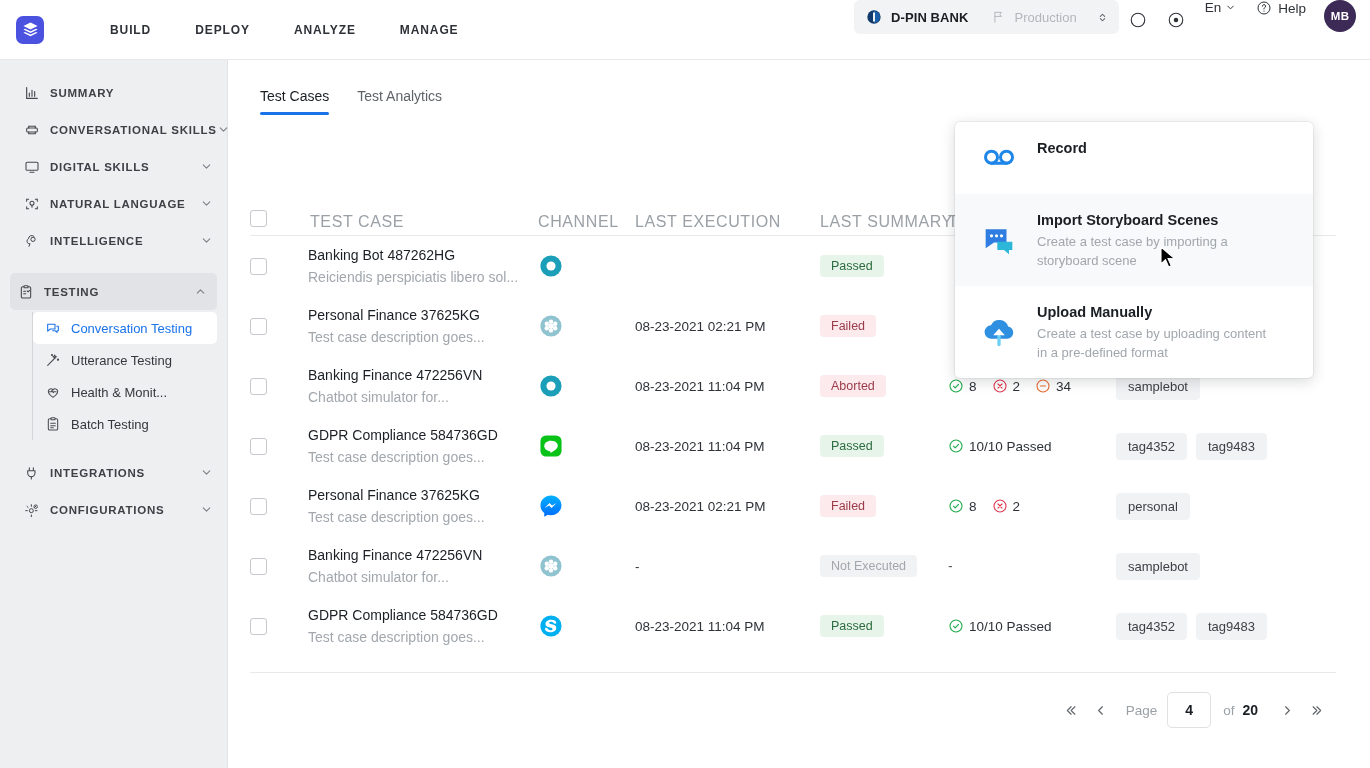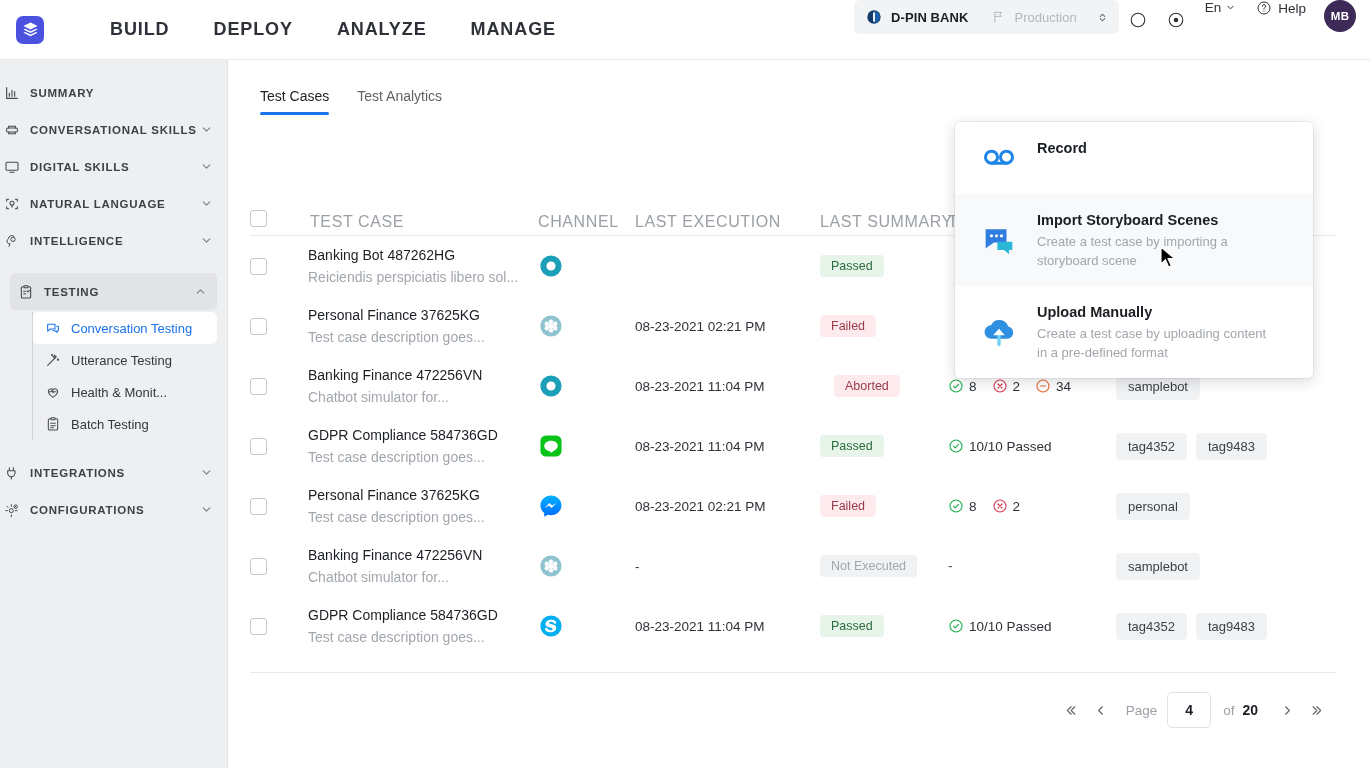--- a/index.html
+++ b/index.html
@@ -17,21 +17,21 @@
     background: #fff; border-bottom: 1px solid #e8e8ea;
     display: flex; align-items: center;
   }
   .logo {
     width: 28px; height: 28px; margin-left: 16px; border-radius: 7px;
     background: #4b52e0; display: flex; align-items: center; justify-content: center;
     flex-shrink: 0;
   }
   .topnav { display: flex; align-items: center; margin-left: 44px; gap: 0; }
   .topnav a {
-    font-size: 18px; letter-spacing: 0.9px; font-weight: 600;
+    font-size: 12px; letter-spacing: 0.9px; font-weight: 600;
     color: #2e3238; text-decoration: none; padding: 0 22px; white-space: nowrap;
   }
 
   .topright {
     position: absolute; right: 14px; top: 0; height: 68px;
     display: flex; align-items: flex-start; gap: 0;
   }
   .botsel {
     display: flex; align-items: center; height: 34px;
     background: #f2f3f5; border-radius: 6px; padding: 0 10px 0 12px; gap: 9px;
@@ -59,21 +59,21 @@
     color: #fff; font-size: 11.5px; font-weight: 700; letter-spacing: .3px;
     display: flex; align-items: center; justify-content: center; margin-left: 6px;
   }
 
   
   .sidebar {
     position: absolute; top: 60px; left: 0; width: 228px; height: 708px;
     background: #eeeff1; border-right: 1px solid #e2e3e6;
     padding-top: 14px;
   }
-  .snav { display: flex; align-items: center; height: 37px; padding: 0 14px 0 4px; cursor: pointer; }
+  .snav { display: flex; align-items: center; height: 37px; padding: 0 14px 0 24px; cursor: pointer; }
   .snav .sico { width: 26px; display: flex; align-items: center; color: #44484e; flex-shrink: 0; }
   .snav .slabel {
     flex: 1; font-size: 11.5px; letter-spacing: .75px; font-weight: 600; color: #3d4146;
     white-space: nowrap;
   }
   .snav .chev { color: #7b8087; display: flex; align-items: center; }
   .snav.active {
     background: #e2e3e6; border-radius: 5px; margin: 0 10px; padding: 0 10px 0 8px;
   }
   .subwrap { margin: 2px 0 0 32px; border-left: 1px solid #d3d5d9; padding-left: 0; }
@@ -130,21 +130,21 @@
   }
   .cell { position: absolute; top: 0; height: 60px; display: flex; align-items: center; }
   .tcname { font-size: 14px; color: #1b1f24; line-height: 1.2; white-space: nowrap; }
   .tcdesc { font-size: 14px; color: #a2a7ad; line-height: 1.2; margin-top: 5px; white-space: nowrap; }
   .dt { font-size: 13.5px; color: #2e3238; white-space: nowrap; }
   .badge {
     font-size: 12.5px; padding: 5px 11px; border-radius: 4px; white-space: nowrap; line-height: 1;
   }
   .b-pass { background: #e7f4ea; color: #2b6b3e; }
   .b-fail { background: #fceaec; color: #9b3b4a; }
-  .b-abort { background: #fceaec; color: #9b3b4a; margin-left: 14px; }
+  .b-abort { background: #fceaec; color: #9b3b4a; }
   .b-none { background: #f1f2f4; color: #a2a7ad; }
   .res { display: flex; align-items: center; gap: 6px; font-size: 13.5px; color: #2e3238; white-space: nowrap; }
   .res .grp { display: flex; align-items: center; gap: 5px; margin-right: 9px; }
   .tag {
     background: #f1f2f4; color: #3d4146; font-size: 13px; padding: 7px 12px;
     border-radius: 4px; margin-right: 9px; white-space: nowrap; line-height: 1;
   }
   .dash { font-size: 14px; color: #5f6368; }
 
   .tfoot {

